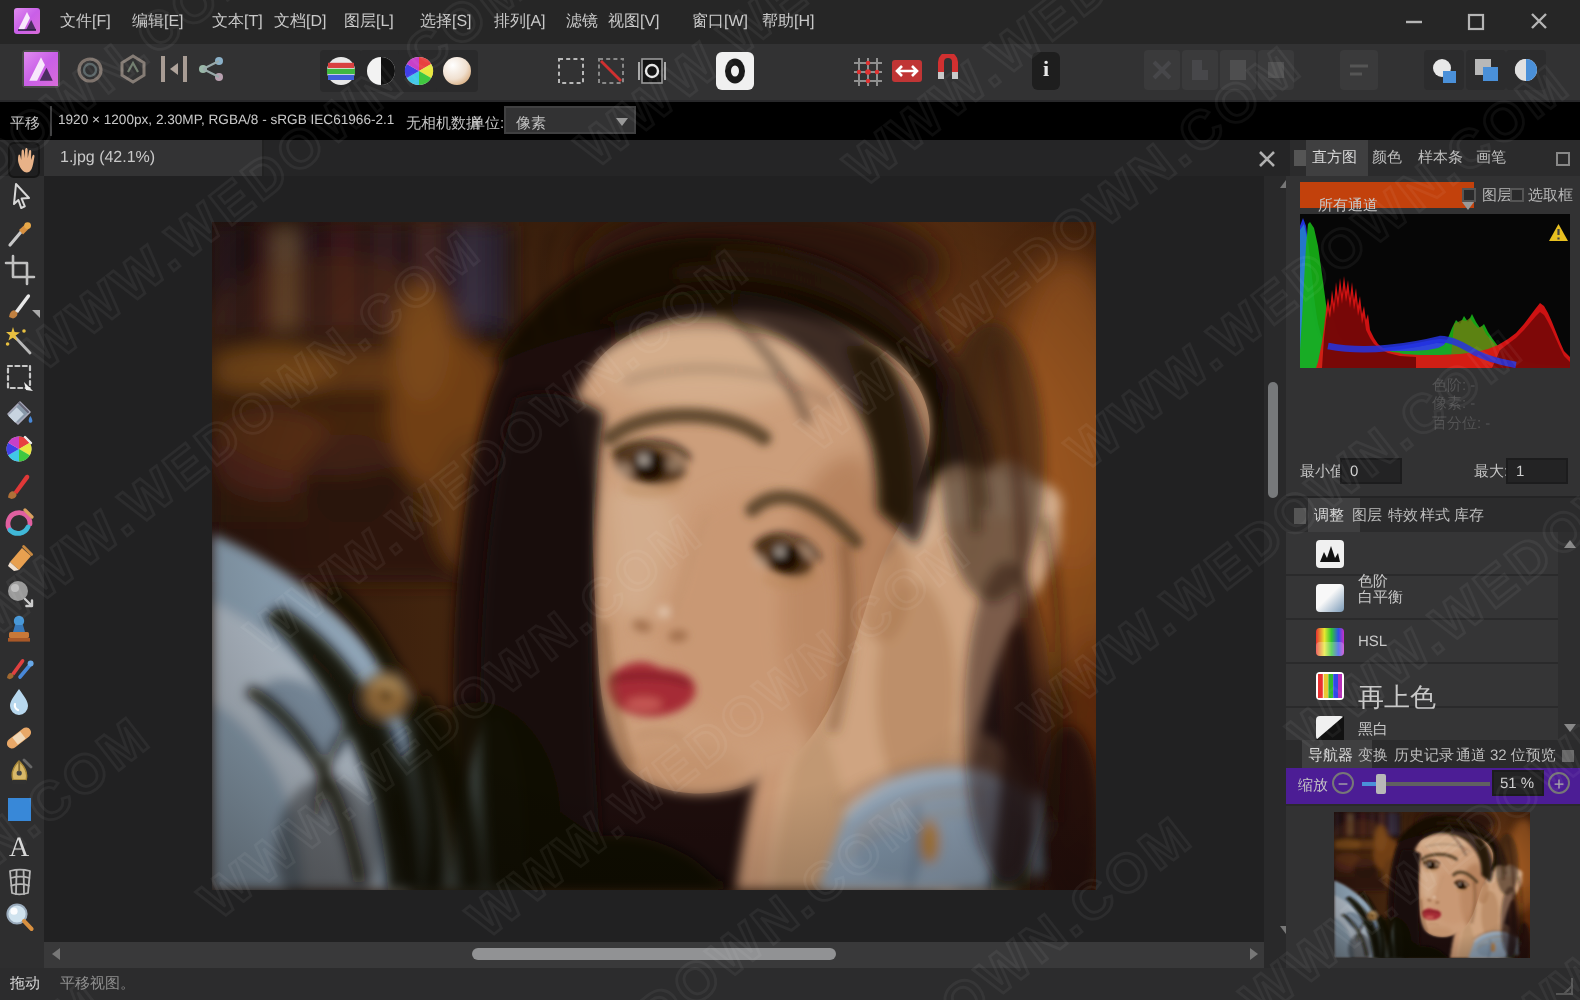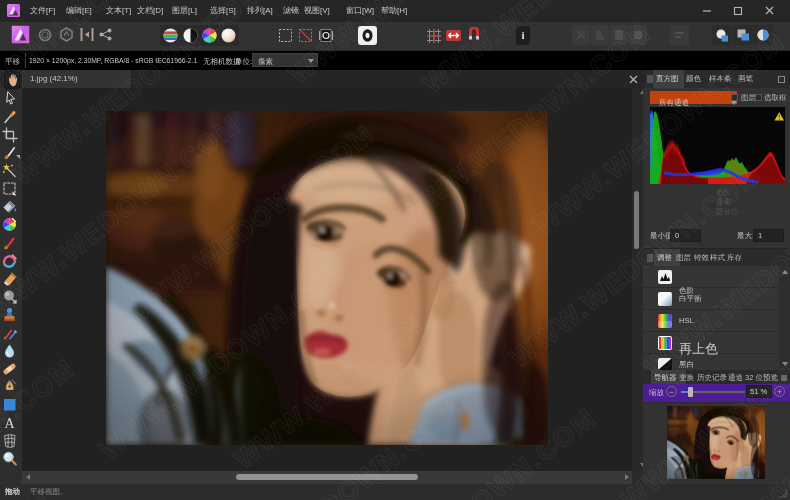--- a/index.html
+++ b/index.html
@@ -497,21 +497,21 @@
       <div class="abs" style="left:45px;top:3px;width:5px;height:10px;background:#b8b8b8;border-radius:1px"></div>
       <div class="abs" style="left:103px;top:1px;width:26px;height:13px;background:#232324;border:1px solid #1c1c1d;color:#cfcfcf;font-size:7.5px;line-height:12px;padding-left:3px">51 %</div>
       <span class="abs" style="left:131px;top:2px;width:11px;height:11px;border:1px solid #777;border-radius:50%;color:#aaa;font-size:9px;text-align:center;line-height:10px">+</span>
     </div>
 
     <div class="abs" style="left:0;top:314px;width:147px;height:82px;background:#323233;border-top:1px solid #2a2a2b">
       <div class="abs" id="navthumb" style="left:24px;top:4px;width:98px;height:73px;overflow:hidden"></div>
     </div>
   </div>
   <div class="abs" id="statusbar">
-    <span class="cjk" style="position:absolute;left:5px;color:#d8d8d8;font-weight:bold">拖动</span>
+    <span class="cjk" style="position:absolute;left:5px;color:#d8d8d8;font-weight:normal">拖动</span>
     <span class="cjk" style="position:absolute;left:30px;color:#8f8f8f">平移视图。</span>
     <svg class="abs" style="left:778px;top:5px" width="9" height="9">
         <path d="M8 0 L8 8 L0 8 M8 4 L4 8" stroke="#555" stroke-width="1" fill="none"></path>
       </svg>
   </div>
   <div class="abs" id="photo" style="left:106px;top:111px;width:442px;height:334px">
     <svg width="442" height="334" viewBox="0 0 442 334">
       <defs>
         <filter id="b8" x="-20%" y="-20%" width="140%" height="140%">
             <feGaussianBlur stdDeviation="8"></feGaussianBlur>

